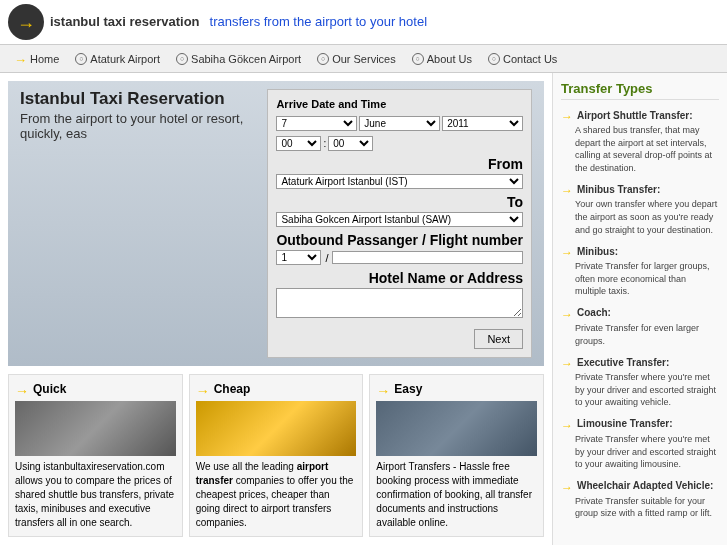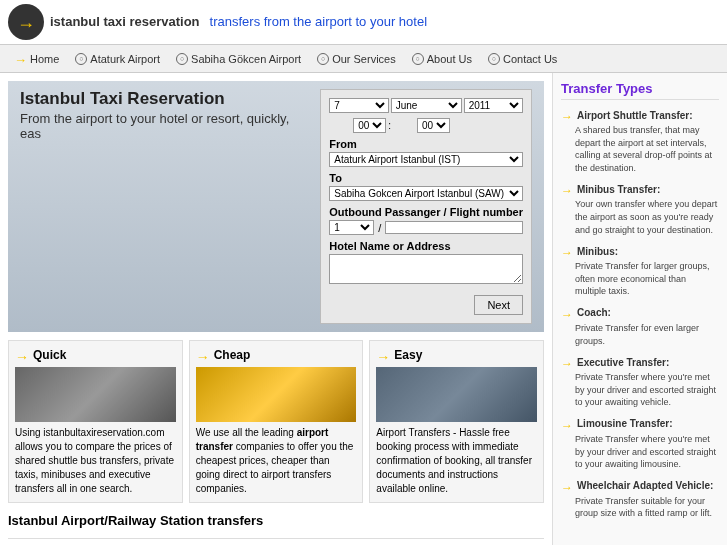--- a/index.html
+++ b/index.html
@@ -27,26 +27,26 @@
     
     #content-header { background: linear-gradient(to bottom, #d0d8e0, #b0bcc8); padding: 8px 12px; margin-bottom: 0; display: flex; align-items: flex-start; gap: 10px; }
     #content-title-area { flex: 1; }
     #content-title { font-size: 17px; font-weight: bold; color: #222; }
     #content-subtitle { font-size: 13px; color: #333; margin-top: 2px; }
 
     
     #booking-form { background: #e8e8e8; border: 1px solid #bbb; padding: 8px; min-width: 200px; font-size: 11px; }
     #booking-form h3 { font-size: 11px; font-weight: bold; margin-bottom: 6px; }
     .form-row { margin-bottom: 5px; }
-    .form-row label { display: block; font-weight: bold; margin-bottom: 2px; font-size: 11px; }
+    .form-row label { display: block; font-weight: bold; margin-bottom: 2px; font-size: 14px; text-align: right; }
     .form-row select, .form-row input[type=text] { font-size: 10px; border: 1px solid #999; background: #fff; }
     .date-selects { display: flex; gap: 2px; }
     .date-selects select { flex: 1; }
     .time-selects { display: flex; gap: 2px; align-items: center; }
-    .time-selects select { width: 33px; margin-left: 24px; }
+    .time-selects select { width: 45px; }
     .time-selects span { font-size: 10px; }
     .full-select { width: 100%; }
     .passanger-row { display: flex; gap: 4px; align-items: center; }
     .passanger-row select { width: 45px; }
     .passanger-row input { flex: 1; }
     #hotel-input { width: 100%; height: 30px; border: 1px solid #999; }
     #next-btn { background: #e8e8e8; border: 1px solid #999; padding: 3px 12px; cursor: pointer; font-size: 11px; float: right; margin-top: 4px; }
 
     
     #features { display: flex; gap: 6px; margin-top: 8px; }
@@ -58,21 +58,21 @@
     .feature-img-cheap { background: linear-gradient(135deg, #cc9900 0%, #ffcc44 50%, #aa7700 100%); }
     .feature-img-easy { background: linear-gradient(135deg, #556677 0%, #778899 50%, #445566 100%); }
     .feature-text { font-size: 10px; line-height: 1.4; }
     .feature-text strong { font-weight: bold; }
 
     
     #airport-section { margin-top: 10px; }
     #airport-section h2 { font-size: 13px; font-weight: bold; border-bottom: 1px solid #ddd; padding-bottom: 10px; margin-bottom: 5px; }
 
     
-    #sidebar h3 { font-size: 13px; font-weight: bold; margin-bottom: 8px; color: #6d28d9; border-bottom: 1px solid #ddd; padding-bottom: 3px; }
+    #sidebar h3 { font-size: 13px; font-weight: bold; margin-bottom: 8px; color: #4d7c0f; border-bottom: 1px solid #ddd; padding-bottom: 3px; }
     .transfer-type { margin-bottom: 8px; }
     .transfer-type-title { display: flex; align-items: center; gap: 4px; font-weight: bold; font-size: 10px; color: #333; margin-bottom: 2px; }
     .transfer-arrow { color: #f5c400; font-size: 12px; }
     .transfer-type p { font-size: 9px; line-height: 1.4; color: #444; margin-left: 14px; }
 
     
     #content-top { display: flex; gap: 0; }
     #content-left { flex: 1; }
   </style>
 </head>
@@ -120,20 +120,21 @@
 
     <div id="content-top">
       <div id="content-left">
         <div id="content-header">
           <div id="content-title-area">
             <div id="content-title">Istanbul Taxi Reservation</div>
             <div id="content-subtitle">From the airport to your hotel or resort, quickly, eas</div>
           </div>
 
           <div id="booking-form">
+            <h3>Arrive Date and Time</h3>
             <div class="form-row">
               <div class="date-selects">
                 <select>
                   <option>7</option><option>1</option><option>2</option><option>3</option><option>4</option><option>5</option><option>6</option><option>8</option><option>9</option><option>10</option>
                 </select>
                 <select>
                   <option>June</option><option>January</option><option>February</option><option>March</option><option>April</option><option>May</option><option>July</option><option>August</option><option>September</option><option>October</option><option>November</option><option>December</option>
                 </select>
                 <select>
                   <option>2011</option><option>2010</option><option>2012</option><option>2013</option>

